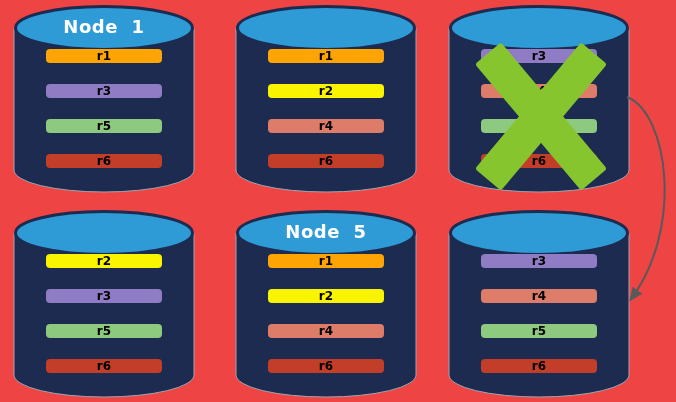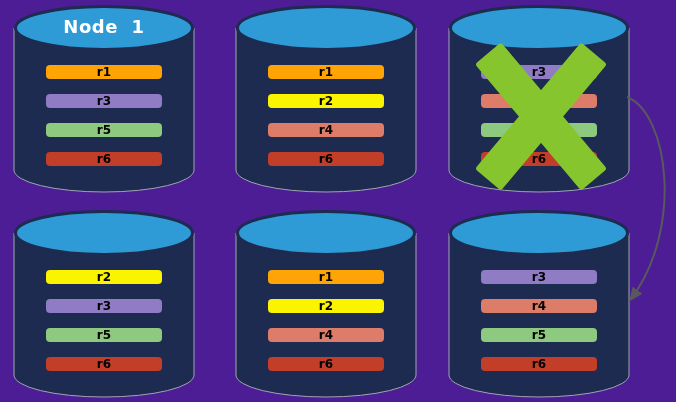--- a/index.html
+++ b/index.html
@@ -5,21 +5,21 @@
   html, body {
     margin: 0;
     padding: 0;
     background: #ffffff;
     font-family: "DejaVu Sans", "Liberation Sans", sans-serif;
   }
   #canvas {
     position: relative;
     width: 676px;
     height: 402px;
-    background: #4c1d95;
+    background: #ef4444;
     overflow: hidden;
   }
   .node {
     position: absolute;
     width: 182px;
     height: 190px;
   }
   .node svg.cyl {
     position: absolute;
     left: 0; top: 0;
@@ -32,25 +32,25 @@
     text-align: center;
     color: var(--title-text, #ffffff);
     font-size: 18px;
     font-weight: bold;
     word-spacing: 7px;
     letter-spacing: 0.5px;
   }
   .bars {
     position: absolute;
     left: 33px;
-    top: 60px;
+    top: 44px;
     width: 116px;
     display: flex;
     flex-direction: column;
-    gap: 15px;
+    gap: 21px;
   }
   .bar {
     height: 14px;
     border-radius: 4px;
     display: flex;
     align-items: center;
     justify-content: center;
   }
   .bar span {
     color: var(--bar-text, #000000);
@@ -173,20 +173,21 @@
           <span>r6</span>
         </div>
       </div>
 
     </div>
     <div class="node" style="left: 235px; top: 210px;">
       <svg class="cyl" viewBox="0 0 182 190">
         <path class="cyl-body" d="M1 23 V165 a90 22 0 0 0 180 0 V23 Z" fill="#1C2B4F" stroke="#9FA6B2" stroke-width="1"></path>
         <ellipse class="cyl-top" cx="91" cy="23" rx="88.5" ry="21.5" fill="#2E9BD6" stroke="#1C2B4F" stroke-width="3"></ellipse>
       </svg>
+      <div class="node-title">Node 5</div>
       <div class="bars">
         <div class="bar" style="background: rgb(255, 164, 5);">
           <span>r1</span>
         </div>
         <div class="bar" style="background: rgb(250, 244, 0);">
           <span>r2</span>
         </div>
         <div class="bar" style="background: rgb(221, 124, 104);">
           <span>r4</span>
         </div>

